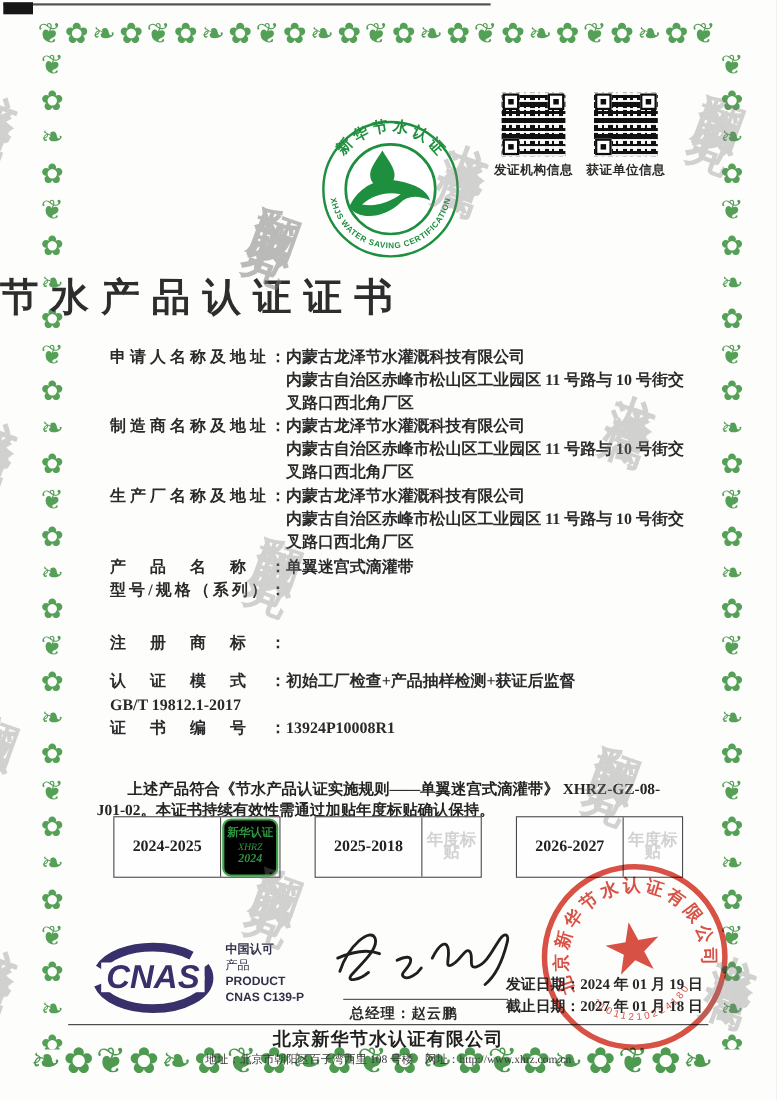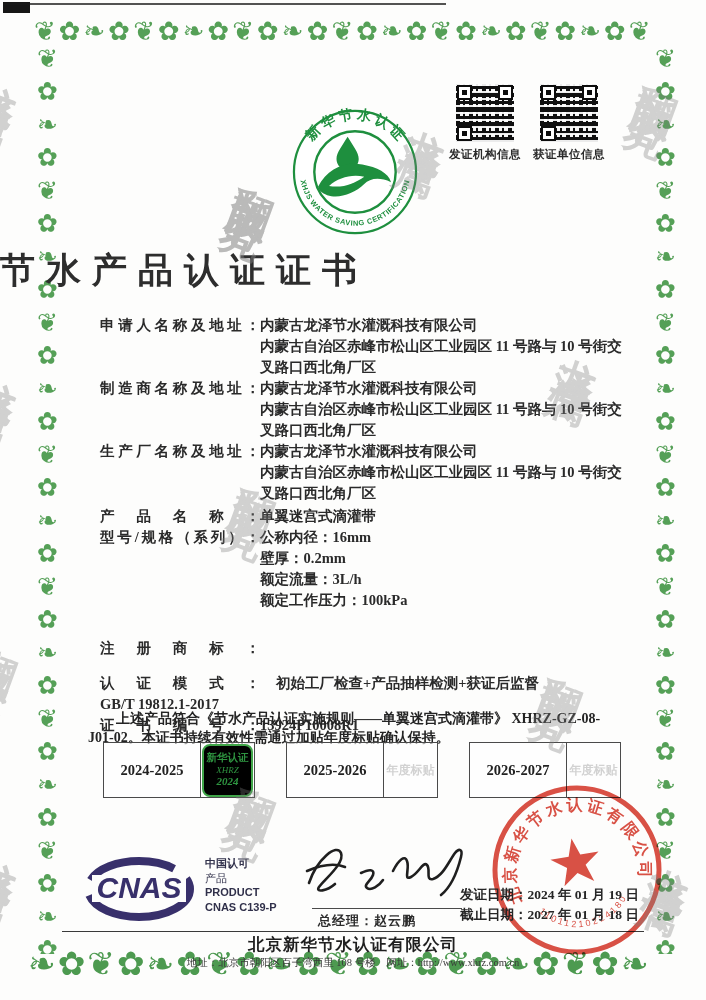--- a/index.html
+++ b/index.html
@@ -37,35 +37,35 @@
   .ql1{left:445px;} .ql2{left:529px;}
   .cert-title{position:absolute;left:0;top:247px;width:706px;z-index:3;
               font-size:35px;font-weight:bold;letter-spacing:11px;color:#2d2d2d;}
   
   .fields{position:absolute;left:100px;top:315px;width:528px;z-index:3;}
   .frow{display:flex;align-items:flex-start;}
   .flabel{width:160px;flex:0 0 160px;font-size:14.5px;font-weight:bold;color:#2a2a2a;
           text-align:justify;text-align-last:justify;line-height:21px;}
   .fvals{flex:1;font-size:14.5px;font-weight:bold;color:#2a2a2a;line-height:21px;}
   .fvals div{min-height:10px;}
-  .gap1{margin-top:2px;} .gap2{margin-top:27px;} .gap3{margin-top:14px;gap:16px;}
+  .gap1{margin-top:2px;} .gap2{margin-top:27px;} .gap3{margin-top:14px;}
   .compliance{position:absolute;left:88px;top:709px;width:536px;z-index:3;font-size:14px;
               font-weight:bold;line-height:19px;color:#242424;text-indent:2em;}
   
   .boxes{position:absolute;left:103px;top:742px;display:flex;gap:31px;z-index:3;}
   .ybox{width:152px;height:56px;border:1.5px solid #4a4a4a;display:flex;box-sizing:border-box;background:rgba(255,255,255,.6);}
   .ybox .yr{width:96px;border-right:1.5px solid #4a4a4a;display:flex;align-items:center;justify-content:center;
             font-size:14.5px;font-weight:bold;color:#222;}
   .ybox .cell{flex:1;display:flex;align-items:center;justify-content:center;}
   .sticker{width:47px;height:49px;border:2.5px solid #3fa548;border-radius:8px;background:#000000;
            display:flex;flex-direction:column;align-items:center;justify-content:center;line-height:1.15;}
   .sticker .s1{font-size:10.5px;font-weight:bold;color:#2e9440;}
   .sticker .s2{font-size:9px;font-style:italic;font-weight:normal;color:#2e9440;font-family:"Liberation Serif",serif;}
   .sticker .s3{font-size:11px;font-style:italic;font-weight:bold;color:#2e9440;font-family:"Liberation Serif",serif;}
-  .ph{font-size:12px;color:#d2d2d2;text-align:center;line-height:11px;font-weight:bold;}
+  .ph{font-size:15px;color:#d2d2d2;text-align:center;line-height:11px;font-weight:bold;}
   
   .cnas-svg{position:absolute;left:80px;top:848px;z-index:3;}
   .cnas-text{position:absolute;left:205px;top:856px;z-index:3;font-family:"Liberation Sans",sans-serif;
              font-size:11px;line-height:14.5px;color:#30304a;}
   .cnas-text .b{font-weight:bold;}
   .sig-svg{position:absolute;left:295px;top:831px;z-index:3;}
   .rule-short{position:absolute;left:312px;top:908px;width:150px;border-top:1.5px solid #4a4a4a;z-index:3;}
   .signer{position:absolute;left:318px;top:912px;z-index:3;font-size:13px;font-weight:bold;color:#2c2c2c;letter-spacing:1px;}
   .rule-long{position:absolute;left:62px;top:931px;width:582px;border-top:1.5px solid #3a3a3a;z-index:3;}
   .company{position:absolute;left:0;top:934px;width:706px;text-align:center;z-index:3;
@@ -161,26 +161,20 @@
       </div>
     </div>
     <div class="frow gap1">
       <div class="flabel">产品名称：</div>
       <div class="fvals">
         <div>单翼迷宫式滴灌带</div>
       </div>
     </div>
     <div class="frow">
       <div class="flabel">型号/规格（系列）：</div>
-      <div class="fvals">
-        <div>公称内径：16mm</div>
-        <div>壁厚：0.2mm</div>
-        <div>额定流量：3L/h</div>
-        <div>额定工作压力：100kPa</div>
-      </div>
     </div>
     <div class="frow gap2">
       <div class="flabel">注册商标：</div>
       <div class="fvals">
         <div></div>
       </div>
     </div>
     <div class="frow gap3">
       <div class="flabel">认证模式：</div>
       <div class="fvals">
@@ -207,21 +201,21 @@
       <div class="yr">2024-2025</div>
       <div class="cell">
         <div class="sticker">
           <div class="s1">新华认证</div>
           <div class="s2">XHRZ</div>
           <div class="s3">2024</div>
         </div>
       </div>
     </div>
     <div class="ybox">
-      <div class="yr">2025-2026</div>
+      <div class="yr">2025-2018</div>
       <div class="cell">
         <div class="ph">年度标贴</div>
       </div>
     </div>
     <div class="ybox">
       <div class="yr">2026-2027</div>
       <div class="cell">
         <div class="ph">年度标贴</div>
       </div>
     </div>

